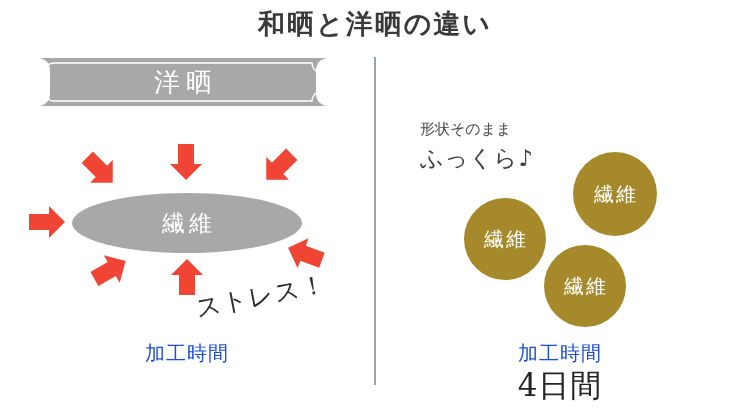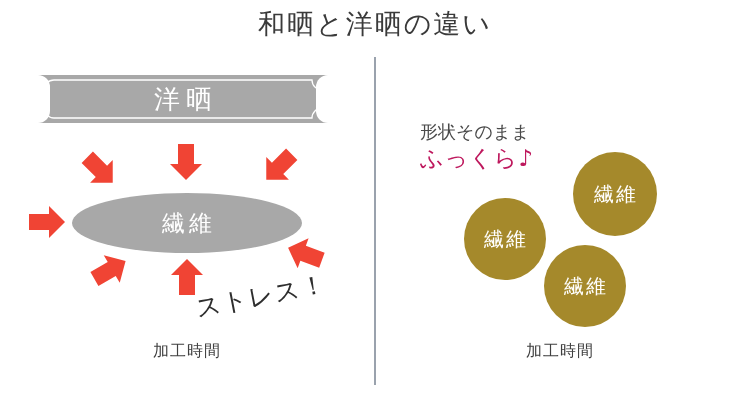--- a/index.html
+++ b/index.html
@@ -24,36 +24,37 @@
   .page-title {
     position: absolute;
     left: 0;
     top: 6px;
     width: 750px;
     text-align: center;
     font-size: 27px;
     letter-spacing: 2px;
     color: #3a3a3a;
     font-family: "DejaVu Serif", "Liberation Serif", serif;
+    font-weight: bold;
   }
 
   
   .divider {
     position: absolute;
     left: 374px;
     top: 57px;
     width: 2px;
     height: 328px;
     background: #9aa2ad;
   }
 
   
   .banner {
     position: absolute;
-    top: 75px;
+    top: 58px;
     width: 290px;
     height: 36px;
   }
   .banner.left  { left: 38px; }
   .banner.right { left: 410px; }
 
   .banner-svg {
     position: absolute;
     left: 0;
     top: 0;
@@ -125,31 +126,31 @@
     transform-origin: left center;
     letter-spacing: 1px;
     font-family: "DejaVu Serif", "Liberation Serif", serif;
   }
 
   
   .note-keijou {
     position: absolute;
     left: 420px;
     top: 120px;
-    font-size: 18px;
+    font-size: 15px;
     color: #4a4a4a;
     letter-spacing: 0px;
     font-family: "DejaVu Serif", "Liberation Serif", serif;
   }
   .note-fukkura {
     position: absolute;
     left: 420px;
     top: 143px;
     font-size: 23px;
-    color: #be185d;
+    color: #404040;
     letter-spacing: 1px;
     font-family: "DejaVu Serif", "Liberation Serif", serif;
   }
 
   .circle {
     position: absolute;
     border-radius: 50%;
     display: flex;
     align-items: center;
     justify-content: center;
@@ -168,22 +169,22 @@
   
   .caption {
     position: absolute;
     width: 300px;
     text-align: center;
   }
   .caption.left  { left: 37px;  top: 341px; }
   .caption.right { left: 410px; top: 341px; }
 
   .caption-small {
-    font-size: 16px;
-    color: #404040;
+    font-size: 20px;
+    color: #1d4ed8;
     letter-spacing: 1px;
     line-height: 1.25;
     font-family: "DejaVu Serif", "Liberation Serif", serif;
   }
   .caption-big {
     font-size: 31px;
     color: #242424;
     letter-spacing: 1px;
     line-height: 1.15;
     margin-top: 2px;
@@ -279,15 +280,16 @@
   </div>
   <div class="circle circle-2" style="background:#a5892b;">
     <span class="circle-label">繊維</span>
   </div>
   <div class="circle circle-3" style="background:#a5892b;">
     <span class="circle-label">繊維</span>
   </div>
 
   <div class="caption right">
     <div class="caption-small">加工時間</div>
+    <div class="caption-big">4日間</div>
   </div>
 
 </div>
 
 </body></html>

